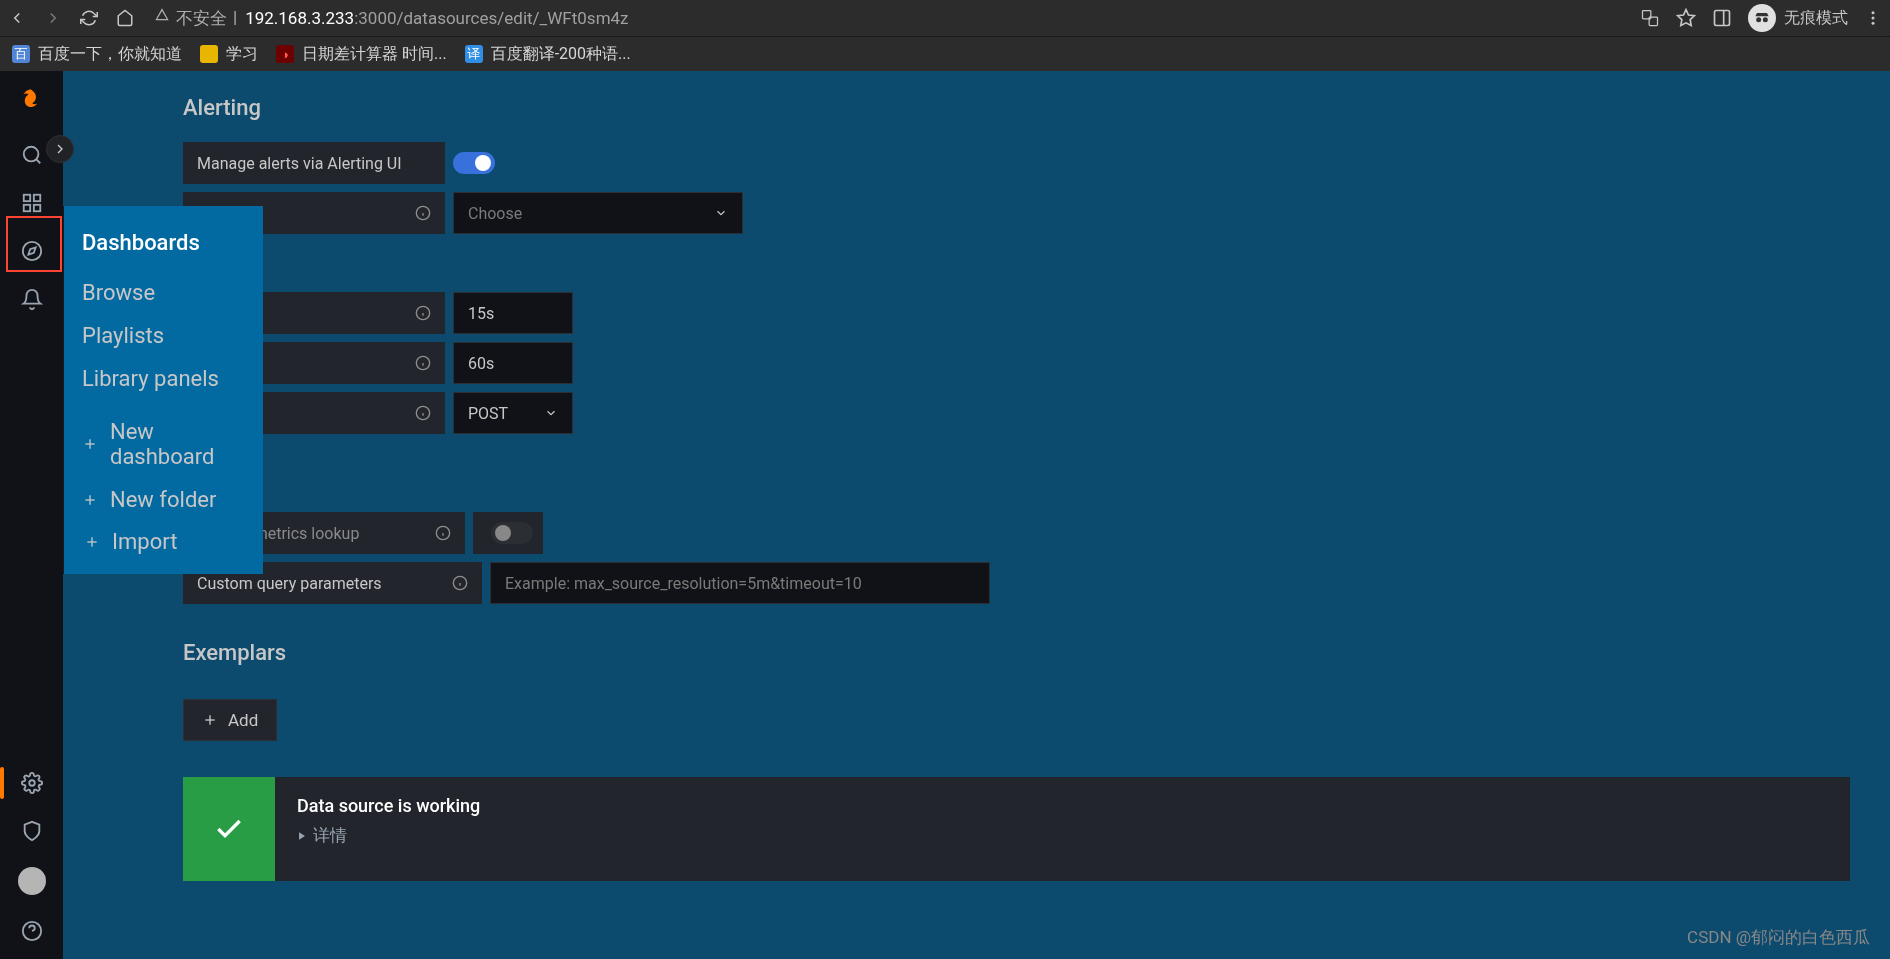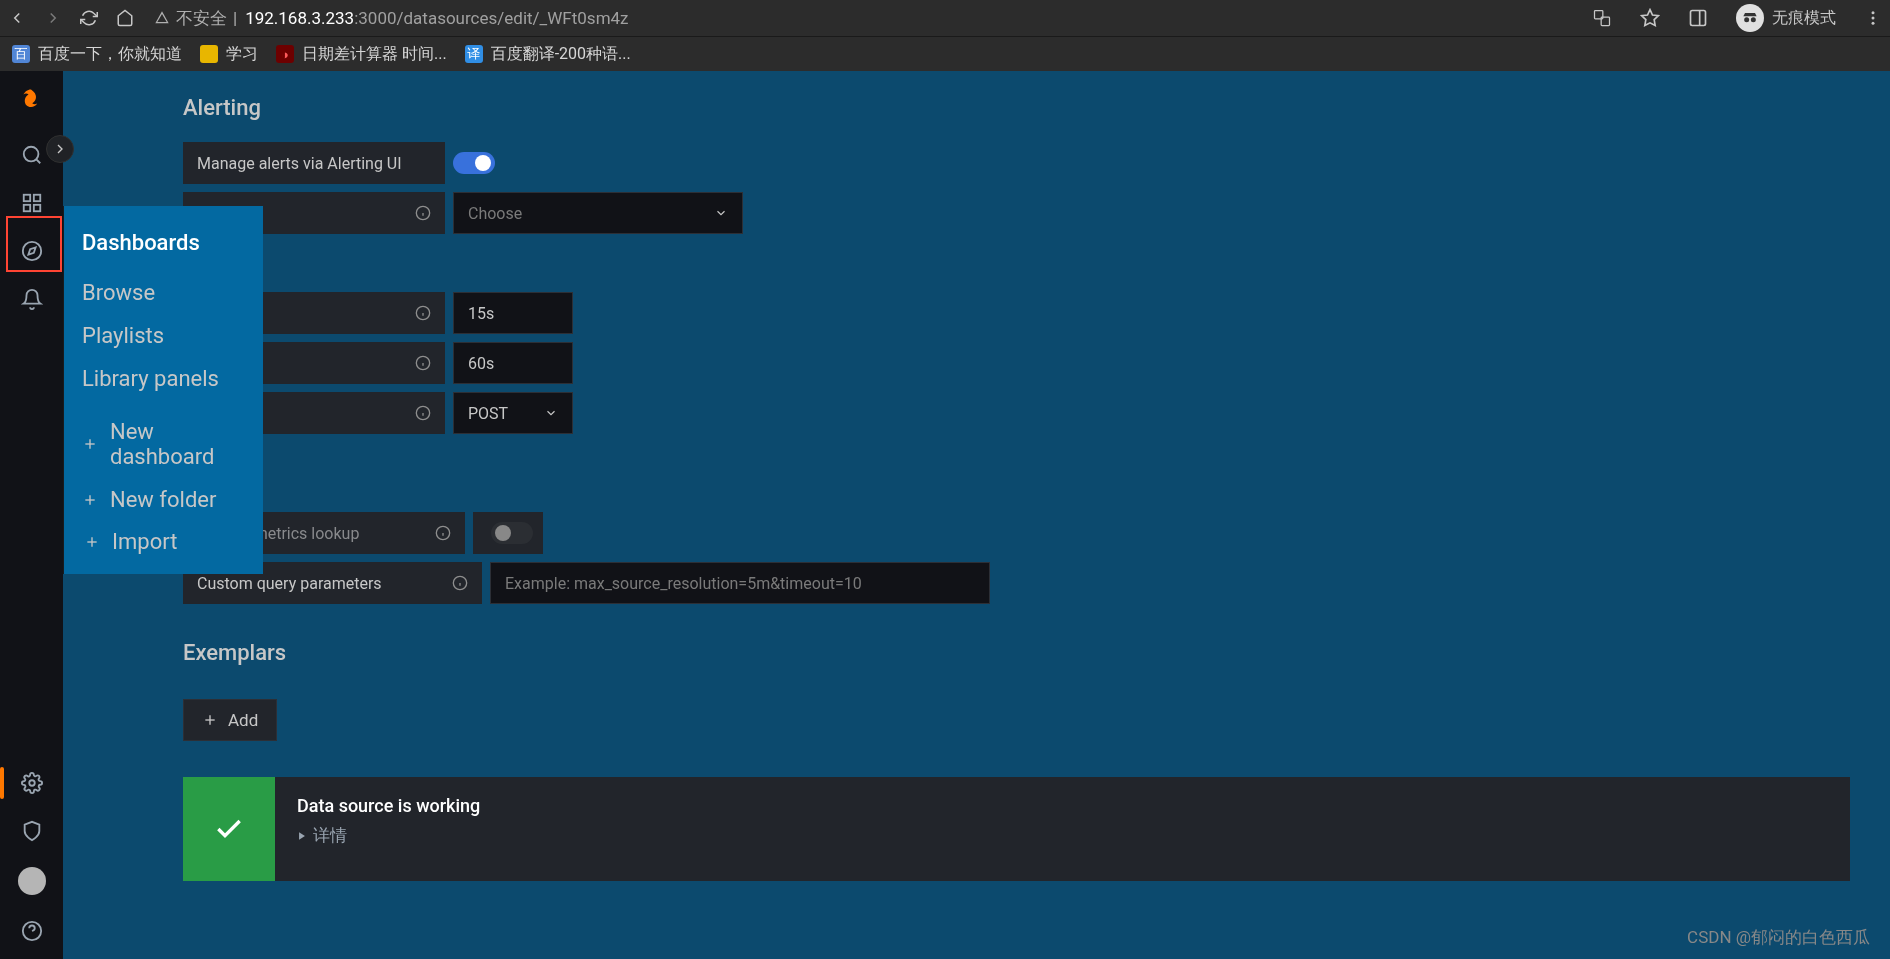--- a/index.html
+++ b/index.html
@@ -4,24 +4,24 @@
   <style>
     * { margin: 0; padding: 0; box-sizing: border-box; font-family: -apple-system, BlinkMacSystemFont, "Segoe UI", Roboto, Helvetica, Arial, sans-serif; }
     body { background: #111217; color: #c7c7c7; width: 1890px; height: 959px; overflow: hidden; position: relative; }
     
     
     .browser-bar { height: 36px; background: #2c2c2c; display: flex; align-items: center; padding: 0 8px; gap: 12px; }
     .nav-btns { display: flex; gap: 18px; align-items: center; }
     .nav-icon { color: #c7c7c7; cursor: pointer; display: flex; align-items: center; justify-content: center; }
     .nav-icon.dim { color: #7a7a7a; }
     .url-bar { flex: 1; display: flex; align-items: center; gap: 8px; color: #b0b0b0; font-size: 17px; margin-left: 8px; }
-    .url-bar .warn { color: #b0b0b0; display: flex; align-items: center; gap: 6px; }
+    .url-bar .warn { color: #b0b0b0; display: flex; align-items: flex-start; gap: 6px; }
     .url-bar .url { color: #a0a0a0; }
     .url-bar .url .ip { color: #fff; }
-    .right-icons { display: flex; gap: 28px; align-items: center; color: #c7c7c7; }
+    .right-icons { display: flex; gap: 16px; align-items: center; color: #c7c7c7; }
     .incog { display: flex; align-items: center; gap: 8px; font-size: 16px; }
     .incog-icon { width: 28px; height: 28px; border-radius: 50%; background: #e0e0e0; display: flex; align-items: center; justify-content: center; }
     
     
     .bookmarks-bar { height: 35px; background: #2c2c2c; border-top: 1px solid #1a1a1a; display: flex; align-items: center; padding: 0 12px; gap: 18px; font-size: 16px; color: #d6d6d6; }
     .bookmark { display: flex; align-items: center; gap: 8px; cursor: pointer; }
     .bm-icon { width: 18px; height: 18px; display: inline-flex; align-items: center; justify-content: center; border-radius: 3px; font-size: 13px; }
     .bm-icon.blue { background: #5186d6; color: #fff; }
     .bm-icon.yellow { background: #e8b600; }
     .bm-icon.red { background: #6d0000; color: #ff5b5b; }

